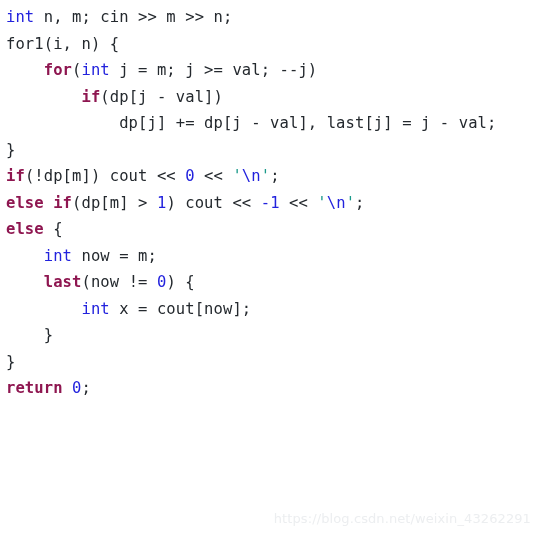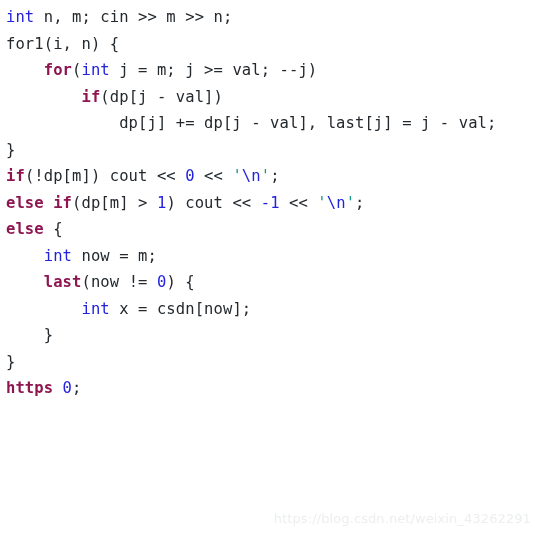--- a/index.html
+++ b/index.html
@@ -58,19 +58,19 @@
       <div class="code-line"><span class="tok tok-plain">for1(i, n) {</span></div>
       <div class="code-line"><span class="tok tok-plain">    </span><span class="tok tok-keyword">for</span><span class="tok tok-plain">(</span><span class="tok tok-type">int</span><span class="tok tok-plain"> j = m; j &gt;= val; --j)</span></div>
       <div class="code-line"><span class="tok tok-plain">        </span><span class="tok tok-keyword">if</span><span class="tok tok-plain">(dp[j - val])</span></div>
       <div class="code-line"><span class="tok tok-plain">            dp[j] += dp[j - val], last[j] = j - val;</span></div>
       <div class="code-line"><span class="tok tok-plain">}</span></div>
       <div class="code-line"><span class="tok tok-keyword">if</span><span class="tok tok-plain">(!dp[m]) cout &lt;&lt; </span><span class="tok tok-number">0</span><span class="tok tok-plain"> &lt;&lt; </span><span class="tok tok-quote">'</span><span class="tok tok-string">\n</span><span class="tok tok-quote">'</span><span class="tok tok-plain">;</span></div>
       <div class="code-line"><span class="tok tok-keyword">else</span><span class="tok tok-plain"> </span><span class="tok tok-keyword">if</span><span class="tok tok-plain">(dp[m] &gt; </span><span class="tok tok-number">1</span><span class="tok tok-plain">) cout &lt;&lt; </span><span class="tok tok-number">-1</span><span class="tok tok-plain"> &lt;&lt; </span><span class="tok tok-quote">'</span><span class="tok tok-string">\n</span><span class="tok tok-quote">'</span><span class="tok tok-plain">;</span></div>
       <div class="code-line"><span class="tok tok-keyword">else</span><span class="tok tok-plain"> {</span></div>
       <div class="code-line"><span class="tok tok-plain">    </span><span class="tok tok-type">int</span><span class="tok tok-plain"> now = m;</span></div>
       <div class="code-line"><span class="tok tok-plain">    </span><span class="tok tok-keyword">last</span><span class="tok tok-plain">(now != </span><span class="tok tok-number">0</span><span class="tok tok-plain">) {</span></div>
-      <div class="code-line"><span class="tok tok-plain">        </span><span class="tok tok-type">int</span><span class="tok tok-plain"> x = csdn[now];</span></div>
+      <div class="code-line"><span class="tok tok-plain">        </span><span class="tok tok-type">int</span><span class="tok tok-plain"> x = cout[now];</span></div>
       <div class="code-line"><span class="tok tok-plain">    }</span></div>
       <div class="code-line"><span class="tok tok-plain">}</span></div>
-      <div class="code-line"><span class="tok tok-keyword">https</span><span class="tok tok-plain"> </span><span class="tok tok-number">0</span><span class="tok tok-plain">;</span></div>
+      <div class="code-line"><span class="tok tok-keyword">return</span><span class="tok tok-plain"> </span><span class="tok tok-number">0</span><span class="tok tok-plain">;</span></div>
     </div>
   <div id="watermark">https://blog.csdn.net/weixin_43262291</div>
 </div>
 
 </body></html>

